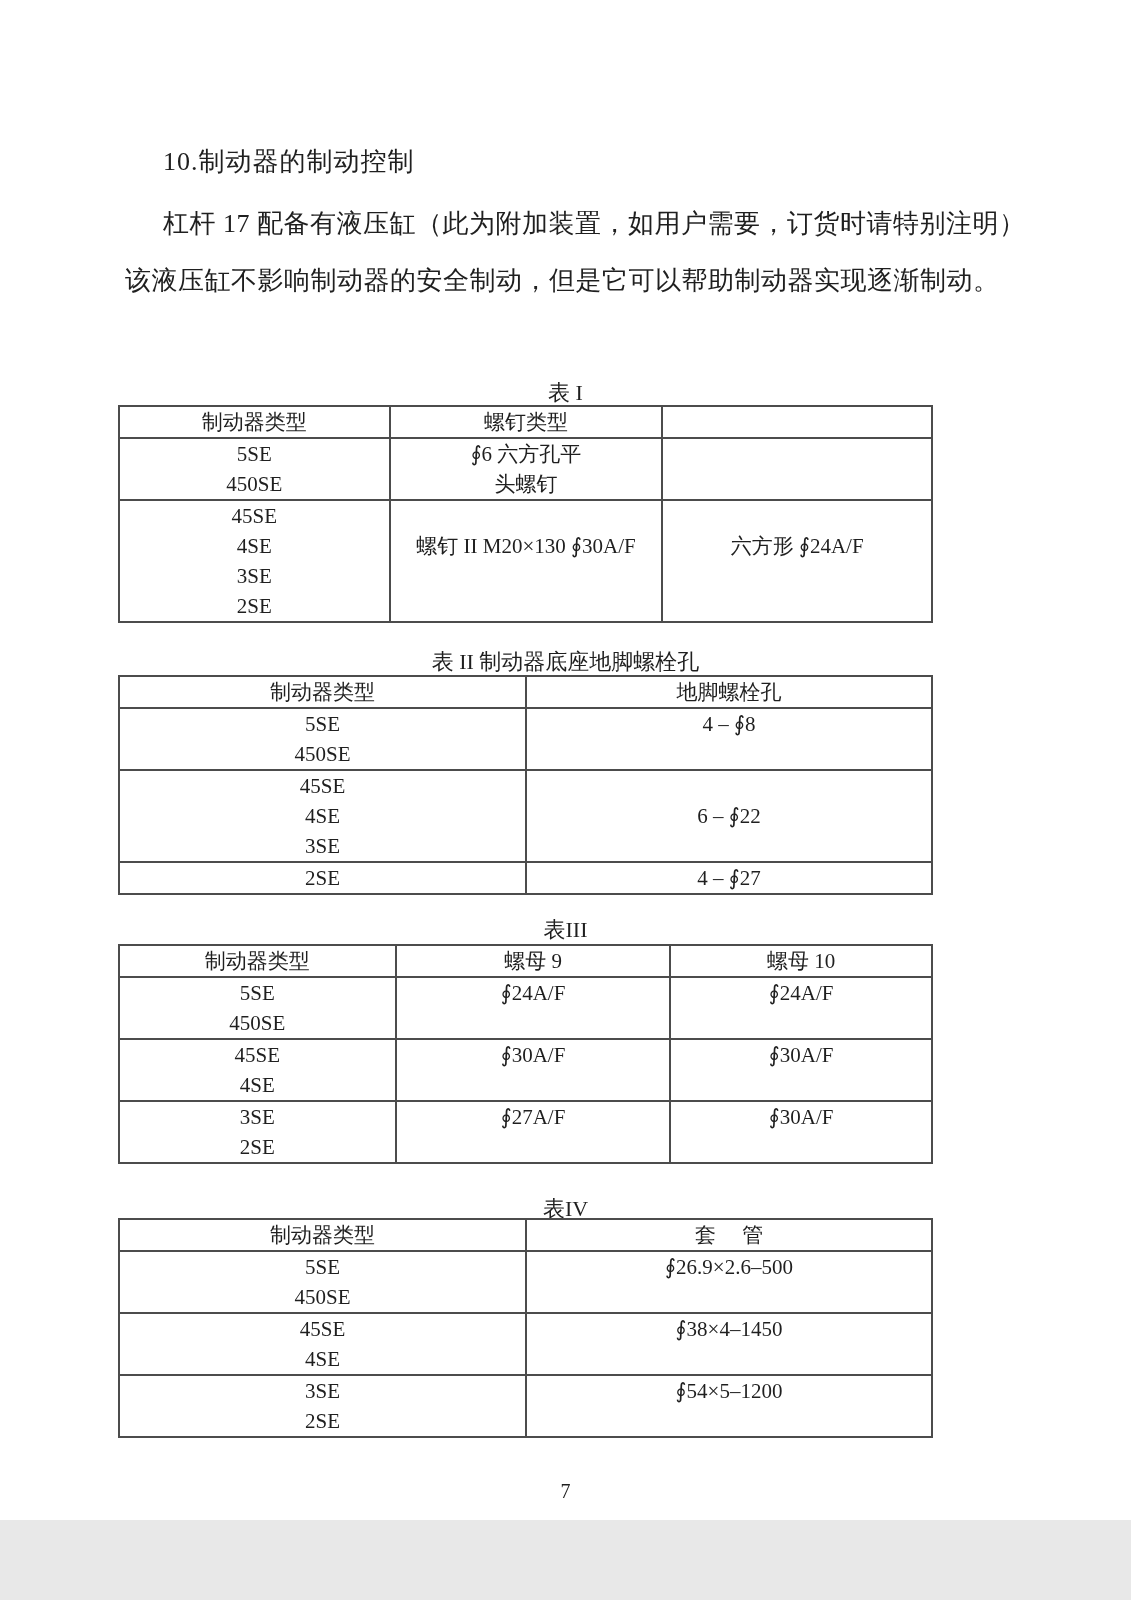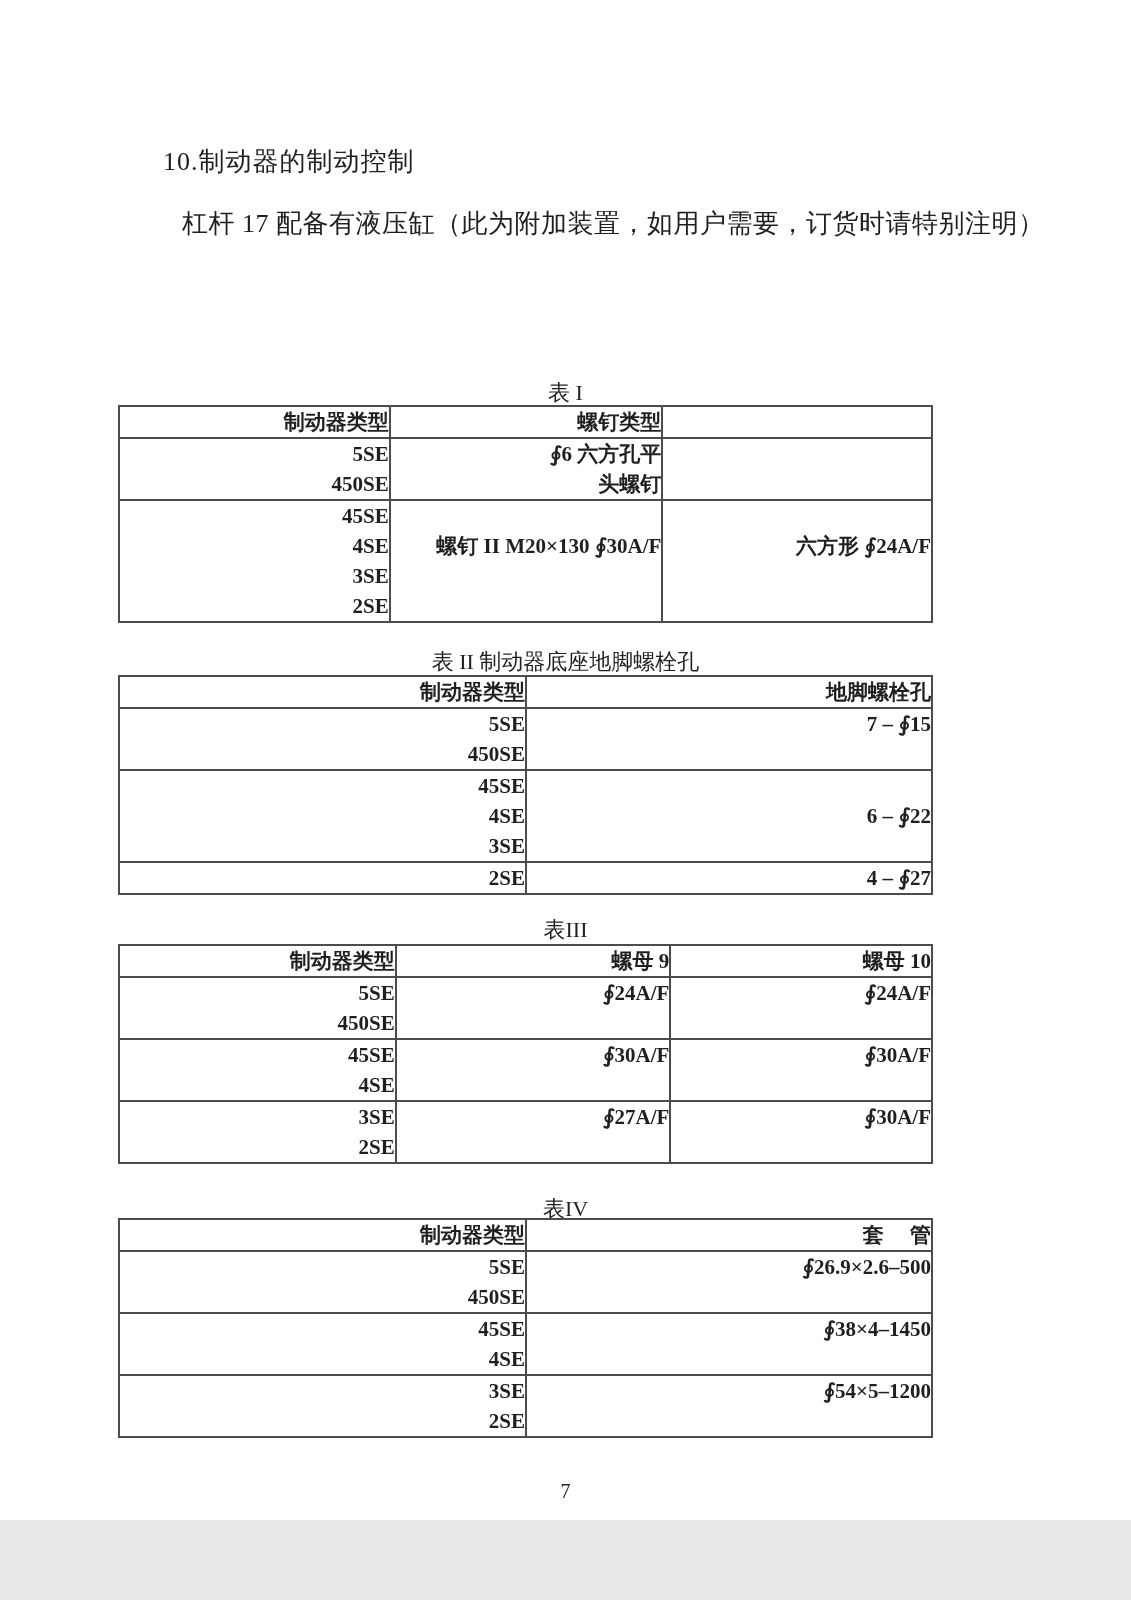--- a/index.html
+++ b/index.html
@@ -26,21 +26,21 @@
     letter-spacing: 1px;
     white-space: pre;
   }
   .para-line {
     position: absolute;
     font-size: 26px;
     line-height: 32px;
     letter-spacing: 0.5px;
     white-space: pre;
   }
-  .para-line-1 { left: 163px; top: 208px; margin-left: 19px; }
+  .para-line-1 { left: 163px; top: 208px; }
   .para-line-2 { left: 125px; top: 265px; }
 
   .table-caption {
     position: absolute;
     left: 0;
     width: 1131px;
     text-align: center;
     font-size: 22px;
     line-height: 26px;
     white-space: pre;
@@ -48,23 +48,23 @@
   }
   table.doc-table {
     position: absolute;
     left: 118px;
     border-collapse: collapse;
     table-layout: fixed;
   }
   table.doc-table td, table.doc-table th {
     border: 2px solid #4c4c4c;
     padding: 0;
-    font-weight: bold;
+    font-weight: normal;
     font-size: 21px;
-    text-align: right;
+    text-align: center;
     vertical-align: top;
     overflow: hidden;
   }
   .cl {
     height: 30px;
     line-height: 30px;
     white-space: pre;
   }
   .page-number {
     position: absolute;
@@ -74,20 +74,21 @@
     text-align: center;
     font-size: 20px;
   }
 </style>
 </head>
 <body>
 
 <div class="page">
   <div class="heading">10.制动器的制动控制</div>
   <div class="para-line para-line-1">杠杆 17 配备有液压缸（此为附加装置，如用户需要，订货时请特别注明）</div>
+  <div class="para-line para-line-2">该液压缸不影响制动器的安全制动，但是它可以帮助制动器实现逐渐制动。</div>
 
   <div id="tables-root">
       <div class="table-caption" style="top: 372px;">表 I</div>
       <table class="doc-table" style="top: 405px; width: 815px;">
         <colgroup>
           <col style="width: 270px;">
           <col style="width: 272px;">
           <col style="width: 269px;">
         </colgroup>
         <thead>
@@ -156,21 +157,21 @@
             </th>
           </tr>
         </thead>
         <tbody>
           <tr>
             <td>
               <div class="cl">5SE</div>
               <div class="cl">450SE</div>
             </td>
             <td>
-              <div class="cl">7 – ∮15</div>
+              <div class="cl">4 – ∮8</div>
               <div class="cl">&nbsp;</div>
             </td>
           </tr>
           <tr>
             <td>
               <div class="cl">45SE</div>
               <div class="cl">4SE</div>
               <div class="cl">3SE</div>
             </td>
             <td>

